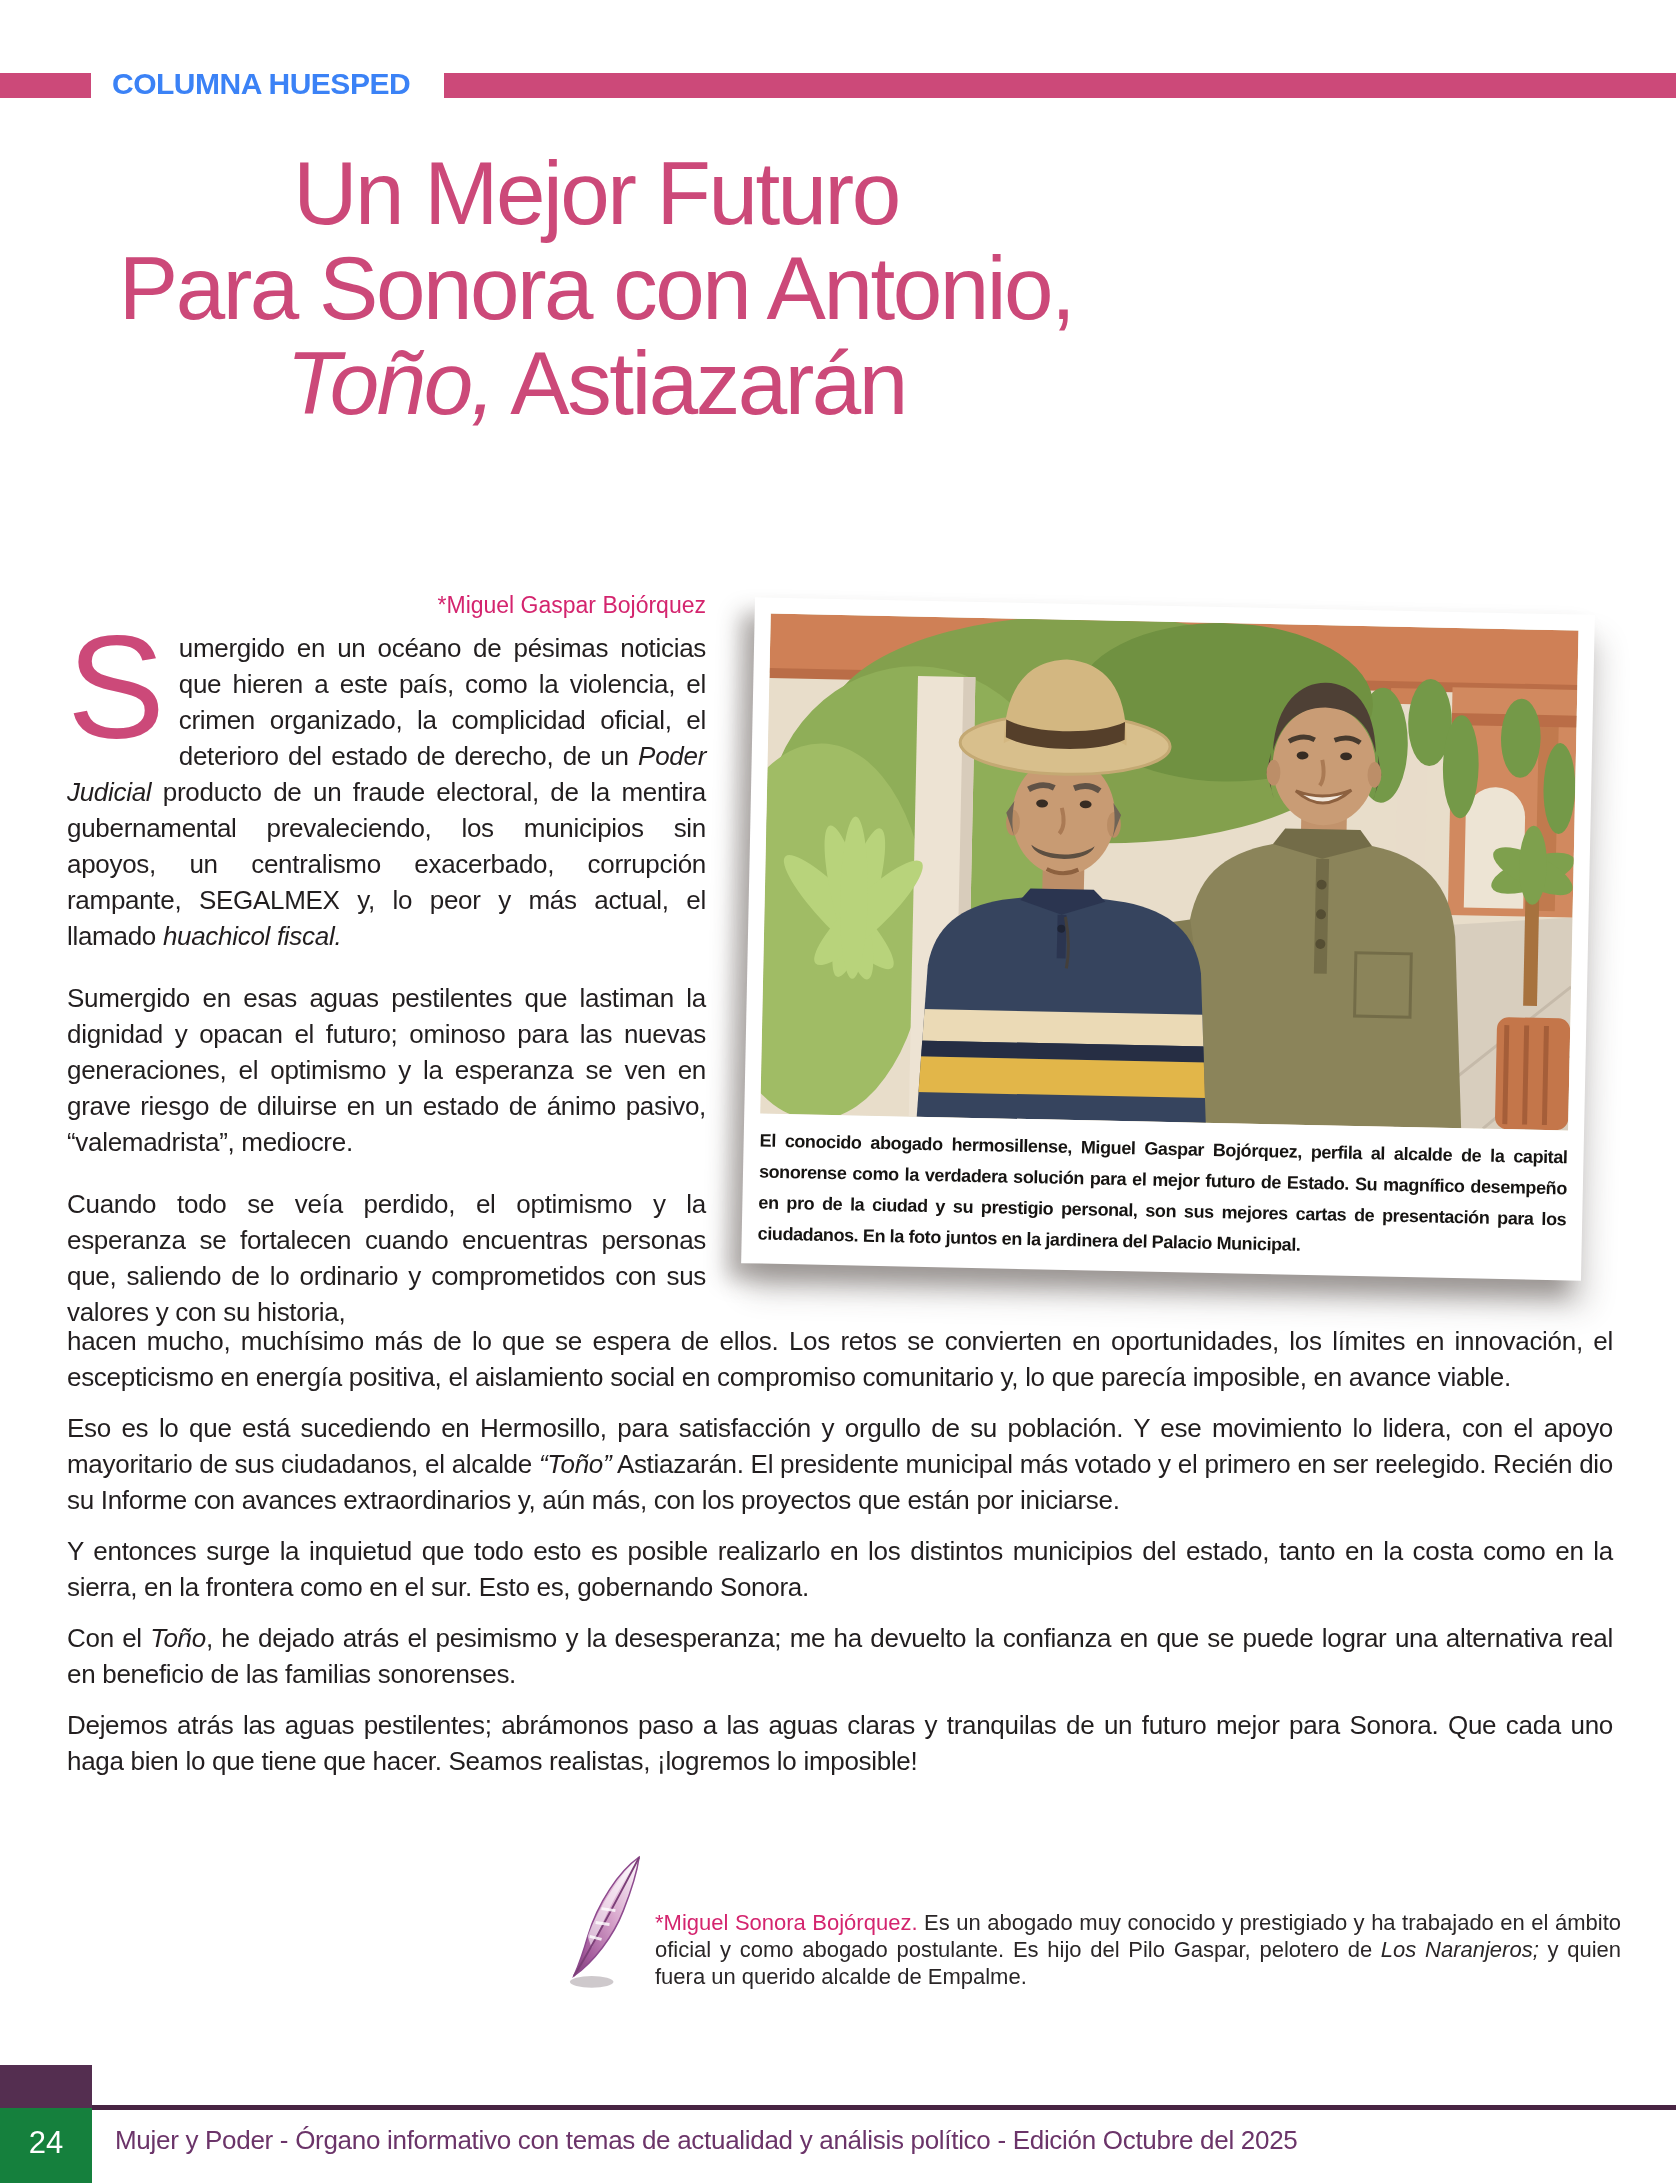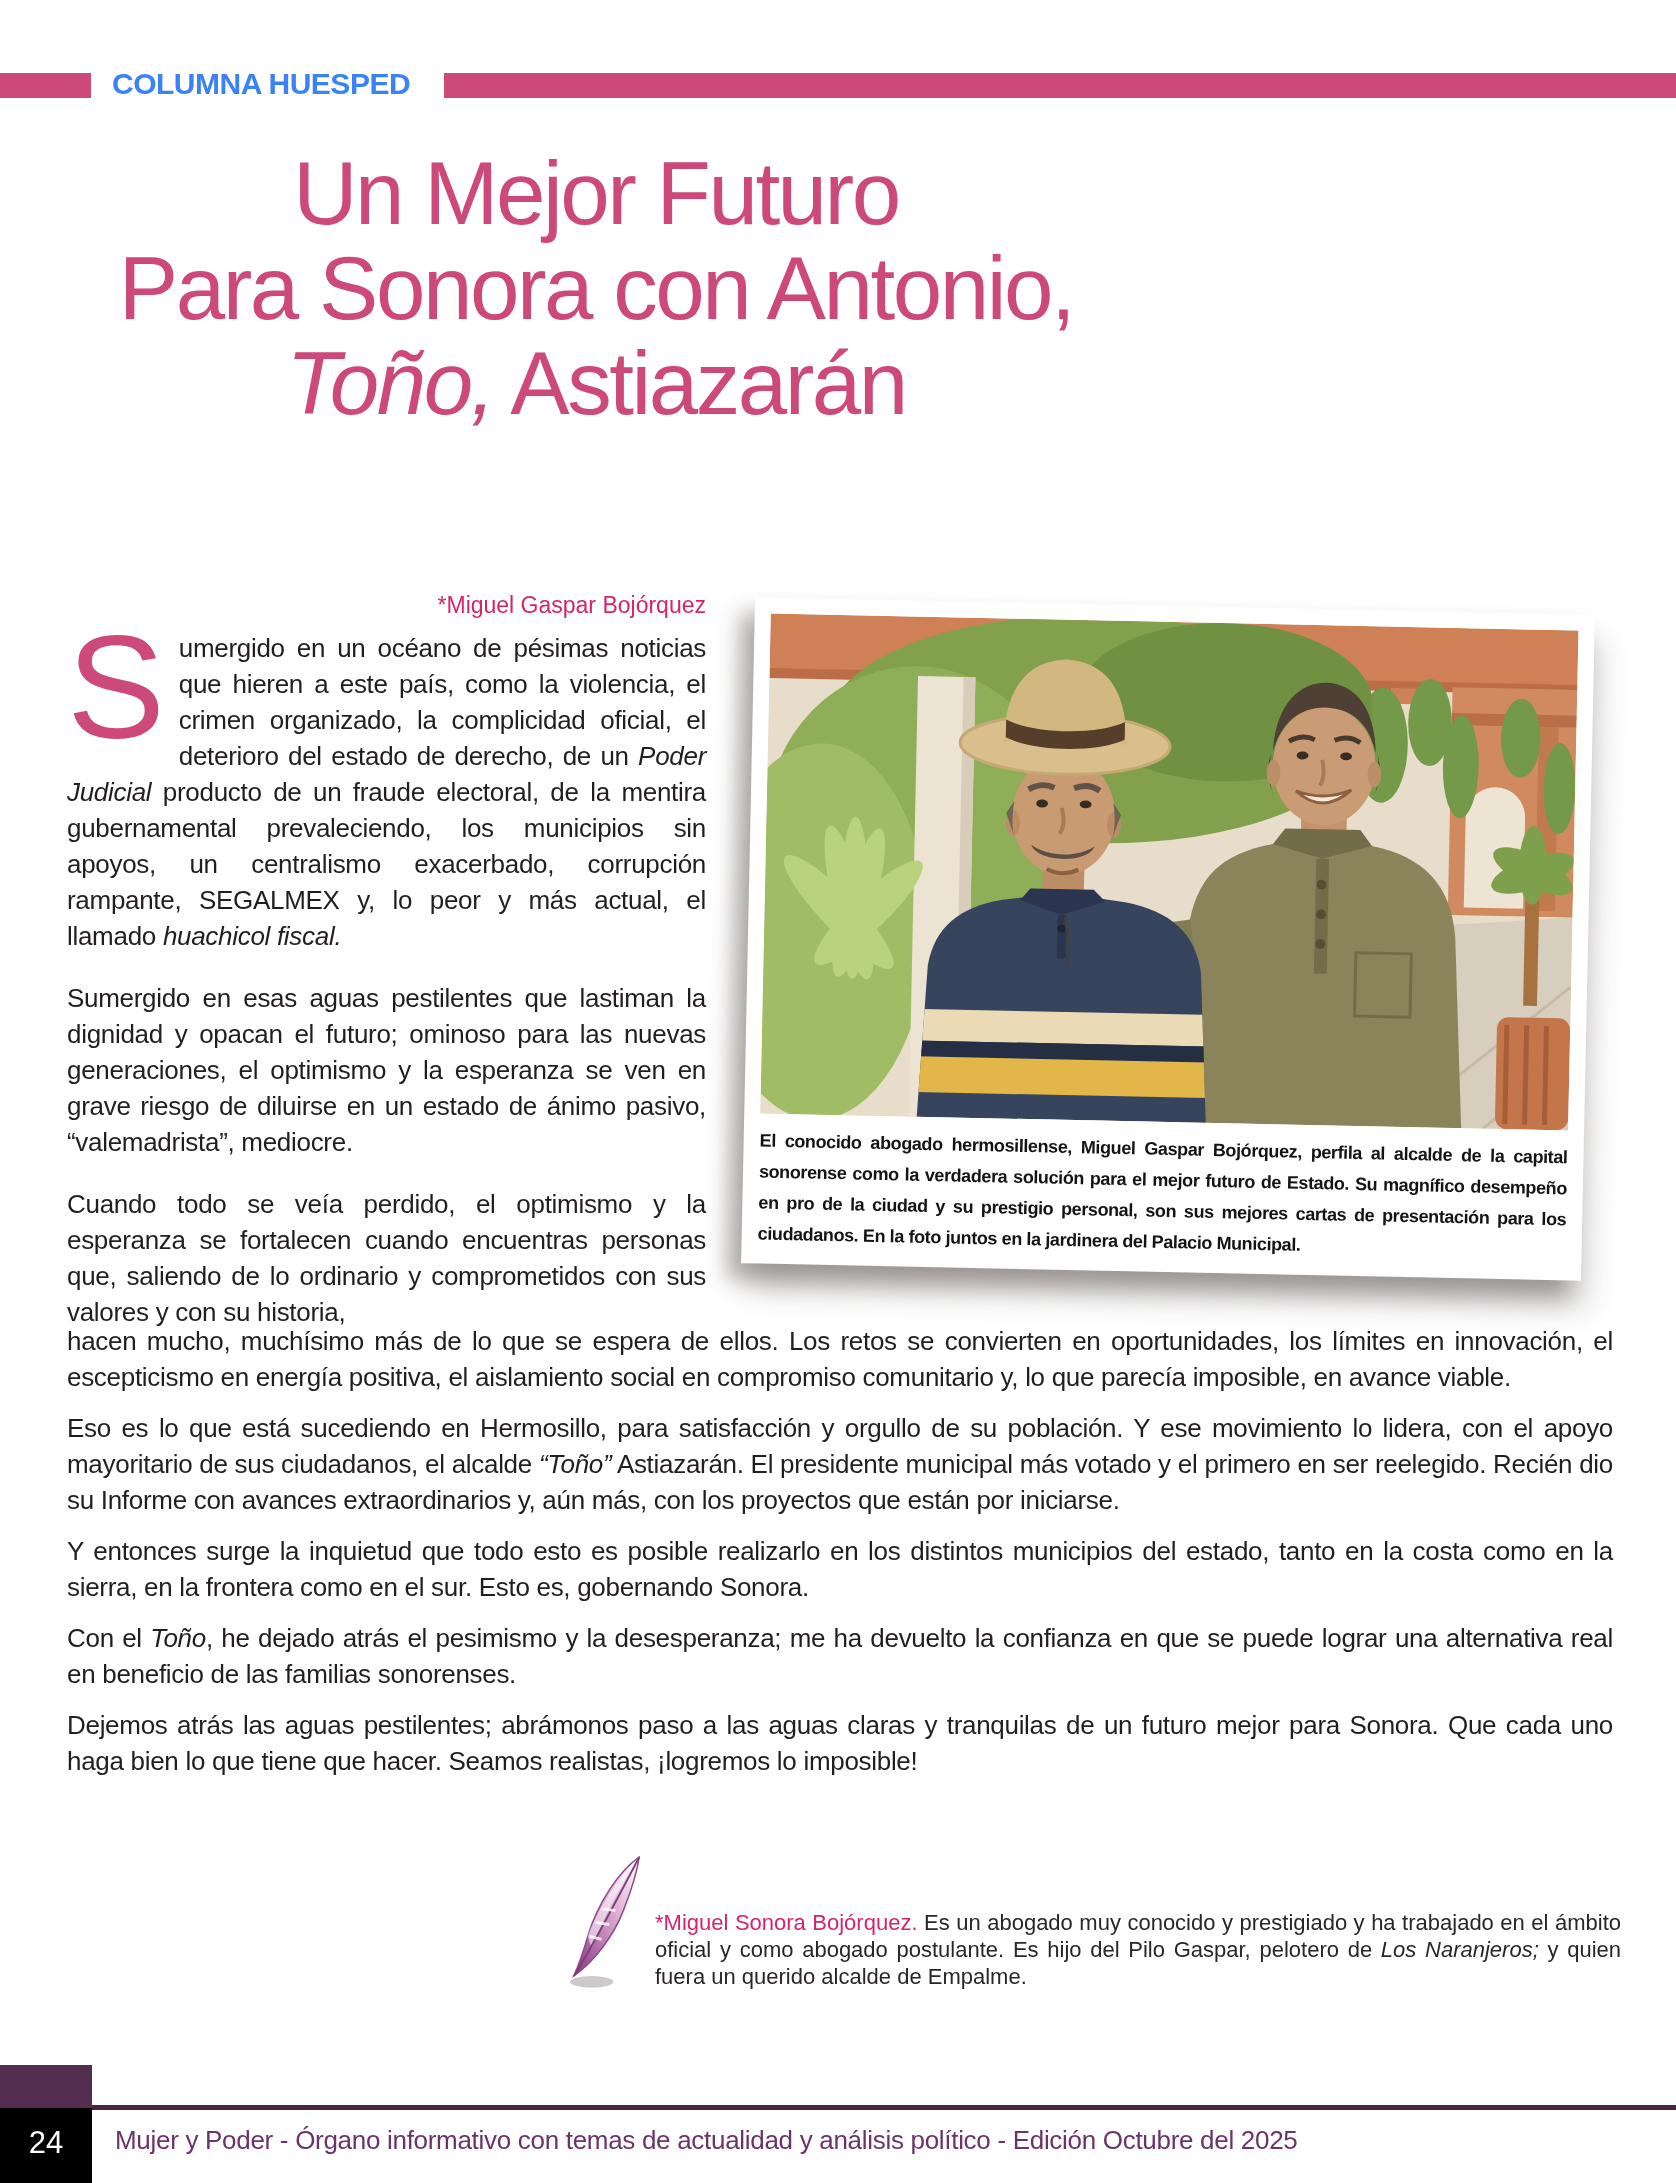--- a/index.html
+++ b/index.html
@@ -42,21 +42,21 @@
   .wide p{margin:0 0 15px 0;}
 
   
   .quill{left:562px;top:1853px;width:91px;height:139px;}
   .footnote{left:655px;top:1909px;width:966px;font-size:22px;line-height:27px;
             text-align:justify;color:#2a2627;}
   .footnote .fn-author{color:#d4246e;}
 
   
   .footer-purple{left:0;top:2065px;width:92px;height:43px;background:#542e50;}
-  .footer-pink{left:0;top:2108px;width:92px;height:75px;background:#000000;
+  .footer-pink{left:0;top:2108px;width:92px;height:75px;background:#15803d;
                color:#ffffff;font-size:31px;text-align:center;line-height:69px;}
   .footer-line{left:92px;top:2105px;width:1584px;height:5px;background:#482443;}
   .footer-text{left:115px;top:2125px;width:1485px;font-size:26px;letter-spacing:-0.3px;
                color:#6b3469;white-space:nowrap;}
 </style>
 </head>
 <body>
 
 <div class="abs kicker-block"></div>
 <div class="abs kicker-text">COLUMNA HUESPED</div>

